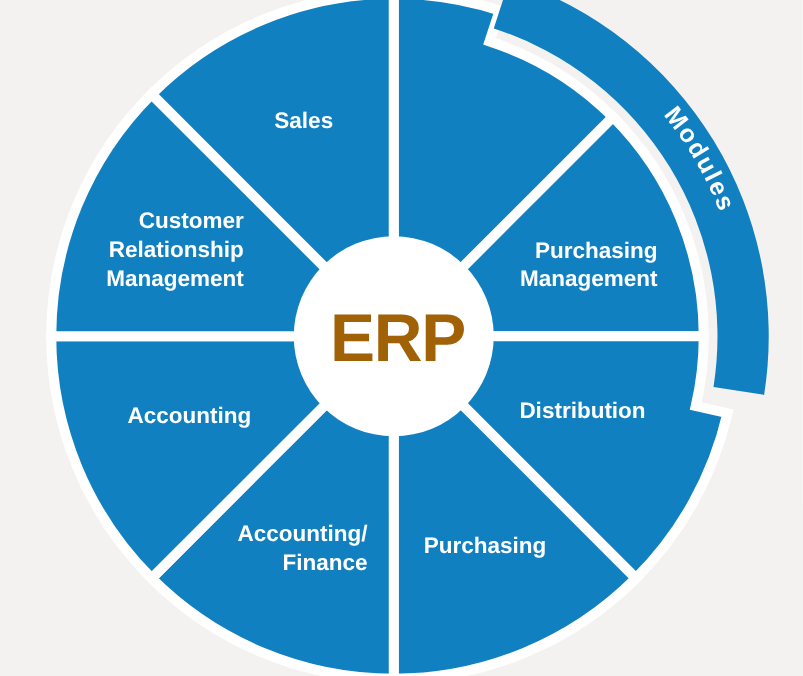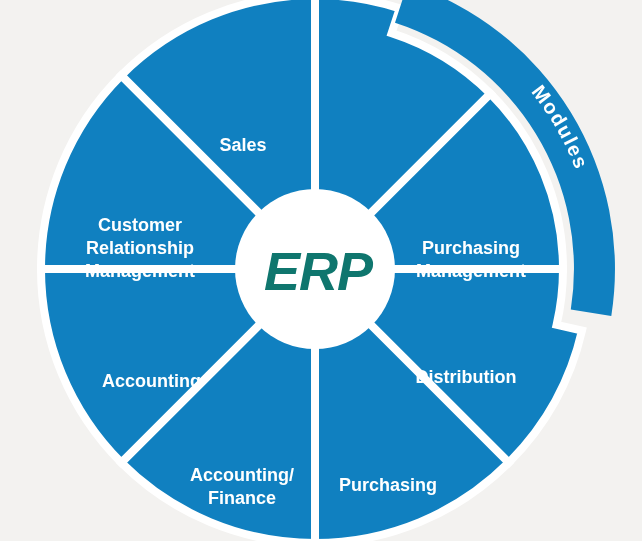--- a/index.html
+++ b/index.html
@@ -14,32 +14,30 @@
   .seg{fill:#1080c0;stroke:#ffffff;stroke-width:8;stroke-linejoin:miter;}
   .ring{fill:#1080c0;}
   .ring-text{fill:#ffffff;font-weight:bold;font-size:20px;letter-spacing:1.5px;}
   .label{
     position:absolute;
     color:#ffffff;
     font-weight:bold;
     font-size:18px;
     line-height:23px;
     white-space:nowrap;
-    margin-top:48px;
   }
   .label.centered{transform:translate(-50%,-50%);text-align:center;}
-  .label.leftblock{transform:translate(0,-50%);text-align:center;}
+  .label.leftblock{transform:translate(0,-50%);text-align:right;}
   .erp{
     position:absolute;
     transform:translate(-50%,-50%);
-    color:#0f766e;
+    color:#a16207;
     font-weight:bold;
     font-size:54px;
     letter-spacing:-1px;
-    font-style:italic;
   }
   .line{display:block;}
 </style>
 </head>
 <body>
 
 <div class="stage">
 
   <svg width="642" height="541" viewBox="0 0 642 541">
 

